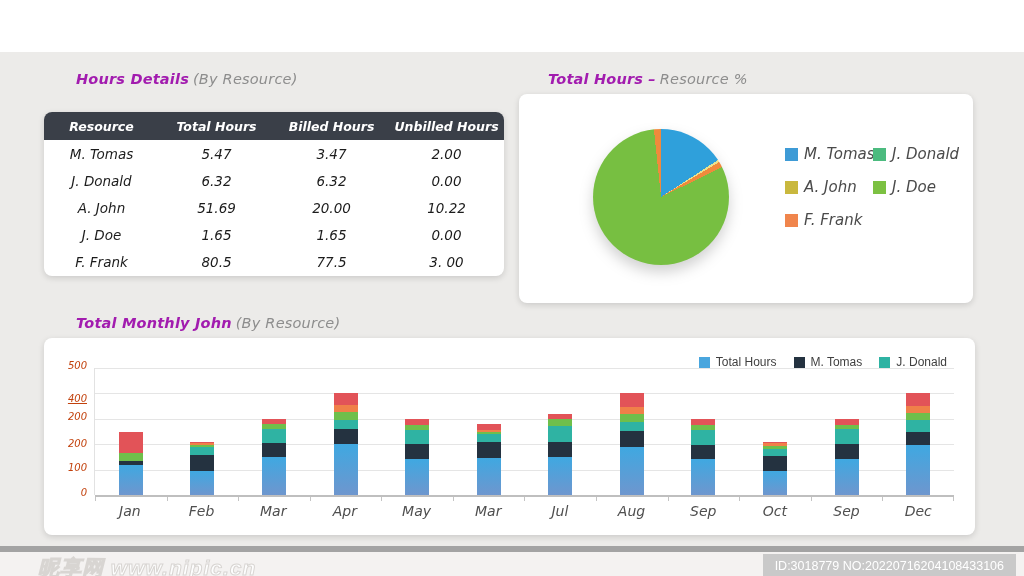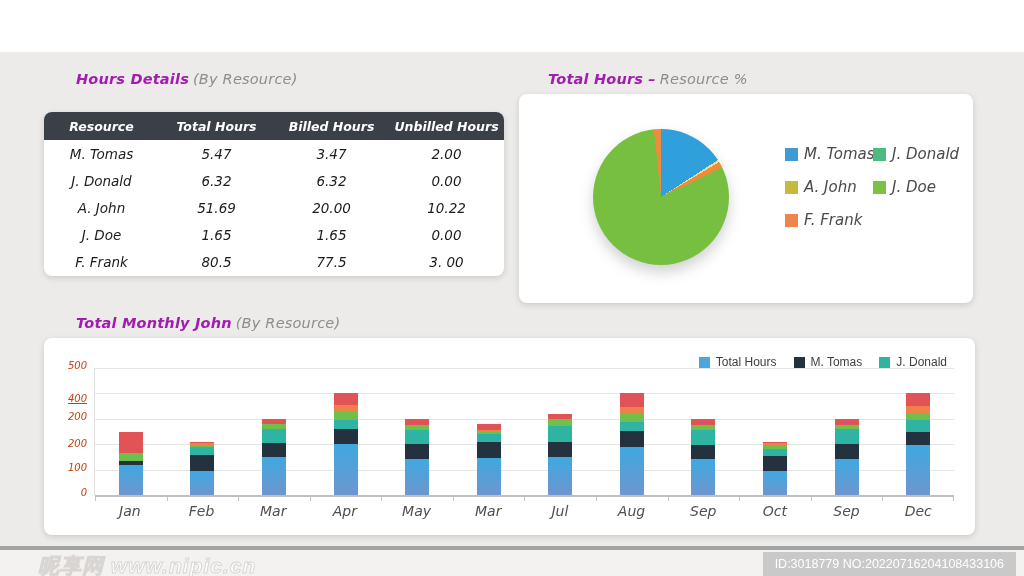--- a/index.html
+++ b/index.html
@@ -53,21 +53,21 @@
   .bar { position:absolute; left:50%; bottom:0; width:24px; margin-left:-12px;
          display:flex; flex-direction:column-reverse; z-index:2; }
   .seg { width:100%; }
   .seg-blue { background:linear-gradient(180deg,#3FA8E1 0%,#6E96CE 100%); }
   .tick { position:absolute; bottom:-6px; width:1px; height:6px; background:#c4c4c4; }
   .xlabels { position:absolute; left:50px; top:165px; width:860px; display:flex; }
   .xlabels div { flex:1 1 0; text-align:center; font-size:14px; color:#4f4f4f; }
 
   
   .footer { position:absolute; left:0; bottom:0; width:1024px; height:30px; background:#F4F2F1;
-            border-top:4px solid #a3a3a3; }
+            border-top:6px solid #a3a3a3; }
   .watermark { position:absolute; left:38px; top:2px; font-weight:bold; font-size:21px;
                color:#fdfdfd; -webkit-text-stroke:1px #d8d5d2; letter-spacing:1px;
                font-style:italic; }
   .id-badge { position:absolute; right:8px; top:2px; height:32px; background:#c9c9c9;
               color:#fff; font-size:12.5px; line-height:24px; padding:0 12px; }
 </style>
 </head>
 <body>
 
 <div class="page">

